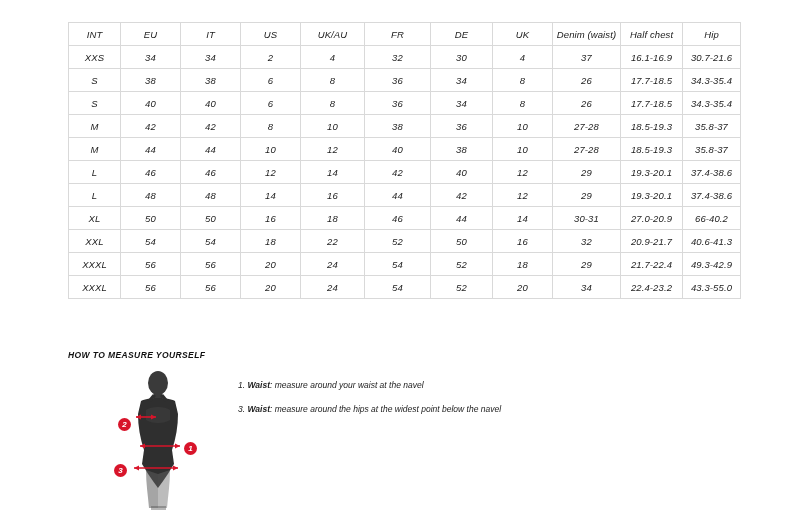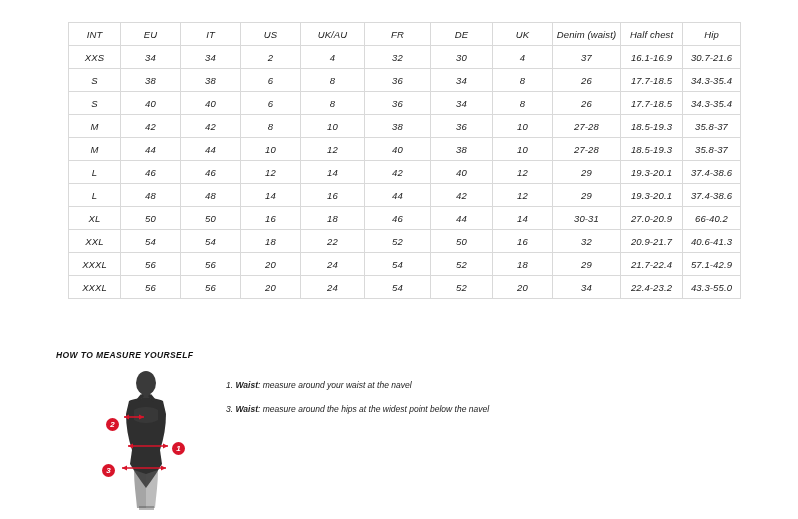--- a/index.html
+++ b/index.html
@@ -57,21 +57,21 @@
   col.c5 { width: 66px; }
   col.c6 { width: 62px; }
   col.c7 { width: 60px; }
   col.c8 { width: 68px; }
   col.c9 { width: 62px; }
   col.c10 { width: 58px; }
 
   
   .measure-section {
     position: absolute;
-    left: 56px;
+    left: 68px;
     top: 350px;
     width: 680px;
   }
   .measure-title {
     font-size: 8.5px;
     font-weight: bold;
     letter-spacing: 0.4px;
     color: #111;
     margin: 0 0 10px 0;
   }
@@ -275,21 +275,21 @@
             <td>XXXL</td>
             <td>56</td>
             <td>56</td>
             <td>20</td>
             <td>24</td>
             <td>54</td>
             <td>52</td>
             <td>18</td>
             <td>29</td>
             <td>21.7-22.4</td>
-            <td>57.1-42.9</td>
+            <td>49.3-42.9</td>
           </tr>
           <tr>
             <td>XXXL</td>
             <td>56</td>
             <td>56</td>
             <td>20</td>
             <td>24</td>
             <td>54</td>
             <td>52</td>
             <td>20</td>

